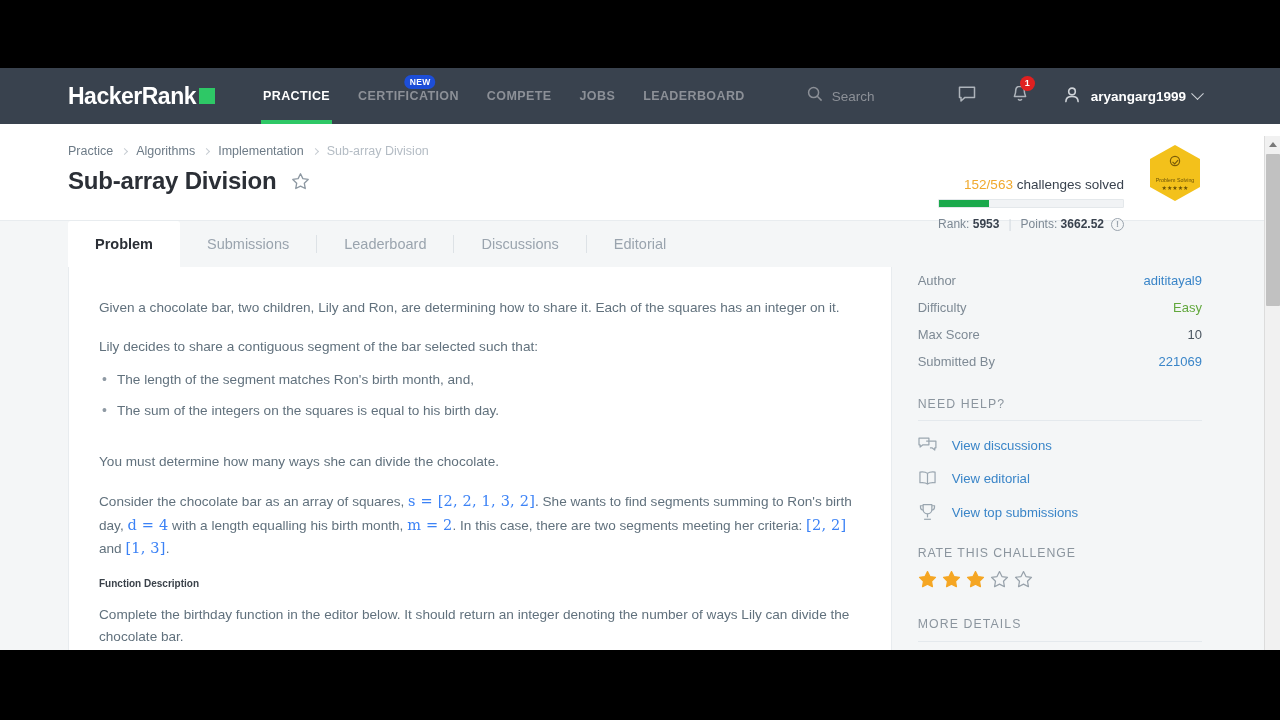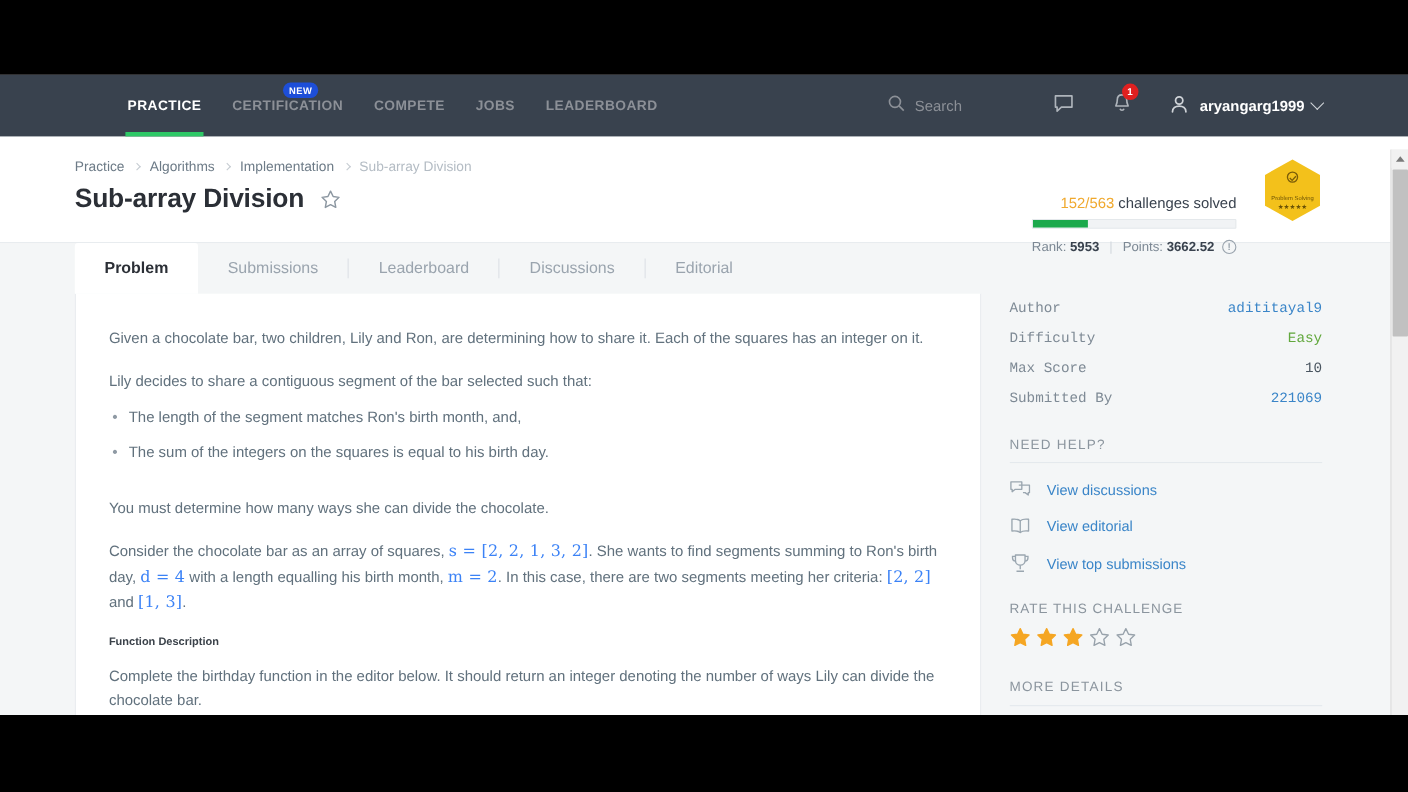--- a/index.html
+++ b/index.html
@@ -216,21 +216,21 @@
     font-style: normal;
     letter-spacing: 0.2px;
     white-space: nowrap;
   }
   .fn-head { font-size: 10px; font-weight: bold; color: #3b424a; margin-bottom: 15px; }
 
   
   .right-col { width: 290px; margin-left: 26px; padding-top: 46px; }
   .meta-row {
     display: flex; justify-content: space-between; align-items: baseline;
-    font-size: 13px; padding: 6px 0; color: #7e8a95; font-family: Liberation Mono, monospace;
+    font-size: 13px; padding: 6px 0; color: #7e8a95;
   }
   .meta-val { color: #4a5560; text-align: center; }
   .meta-val.link { color: #3a85c8; cursor: pointer; }
   .meta-val.easy { color: #62a83d; }
   .sec-title {
     font-size: 12.3px; color: #8b959e;
     letter-spacing: 1.1px; margin-top: 22px; padding-bottom: 9px;
     border-bottom: 1px solid #e4e9ed;
   }
   .help-link {
@@ -261,20 +261,24 @@
     background: #c1c1c1; border-radius: 1px; cursor: pointer;
   }
   .tri-up { width: 0;height: 0;border-left:4px solid transparent;border-right:4px solid transparent;border-bottom:5px solid #7a7a7a; }
 </style>
 </head>
 <body>
 
 <div class="viewport">
 
   <div class="topnav">
+    <div class="logo">
+      <span>HackerRank</span>
+        <span class="logo-sq"></span>
+    </div>
 
     <div class="nav-items">
       <div class="nav-item active">
         <span>PRACTICE</span>
       </div>
       <div class="nav-item">
         <span class="new-pill">NEW</span>
         <span>CERTIFICATION</span>
       </div>
       <div class="nav-item">

